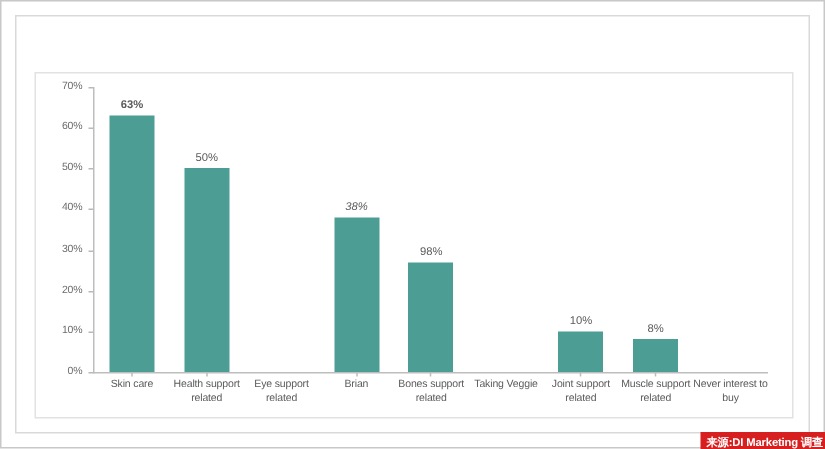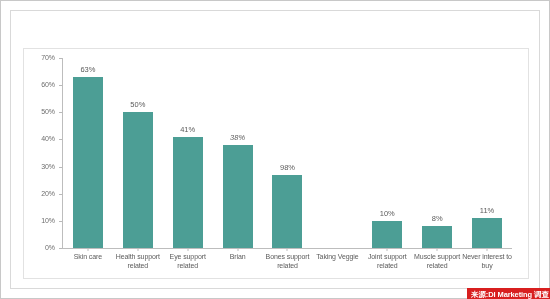--- a/index.html
+++ b/index.html
@@ -196,58 +196,48 @@
           <div class="y-tick-label" style="top: 108.571px;">30%</div>
           <div class="y-tick-label" style="top: 81.4286px;">40%</div>
           <div class="y-tick-label" style="top: 54.2857px;">50%</div>
           <div class="y-tick-label" style="top: 27.1429px;">60%</div>
           <div class="y-tick-label" style="top: 0px;">70%</div>
         </div>
       <div id="axis-vline"></div>
       <div id="axis-hline"></div>
 
       <div id="bars-layer">
-          <div class="bar-slot" style="left: 0px; width: 49.8889px;">
+          <div class="bar-slot" style="left: 0px; width: 49.8889px; font-weight: bold;">
             <div class="bar-rect" style="height: 171px; background: rgb(76, 158, 149);"></div>
             <div class="bar-value" style="bottom: 174px;">63%</div>
             <div class="x-tick-mark"></div>
           </div>
           <div class="bar-slot" style="left: 49.8889px; width: 49.8889px;">
             <div class="bar-rect" style="height: 135.714px; background: rgb(76, 158, 149);"></div>
             <div class="bar-value" style="bottom: 138.714px;">50%</div>
             <div class="x-tick-mark"></div>
           </div>
-          <div class="bar-slot" style="left: 99.7778px; width: 49.8889px;">
-            <div class="bar-rect" style="height: 111.286px; background: rgb(76, 158, 149);"></div>
-            <div class="bar-value" style="bottom: 114.286px;">41%</div>
-            <div class="x-tick-mark"></div>
-          </div>
           <div class="bar-slot" style="left: 149.667px; width: 49.8889px;">
             <div class="bar-rect" style="height: 103.143px; background: rgb(76, 158, 149);"></div>
             <div class="bar-value" style="bottom: 106.143px; font-style: italic;">38%</div>
             <div class="x-tick-mark"></div>
           </div>
           <div class="bar-slot" style="left: 199.556px; width: 49.8889px;">
             <div class="bar-rect" style="height: 73.2857px; background: rgb(76, 158, 149);"></div>
             <div class="bar-value" style="bottom: 76.2857px;">98%</div>
             <div class="x-tick-mark"></div>
           </div>
           <div class="bar-slot" style="left: 299.333px; width: 49.8889px;">
             <div class="bar-rect" style="height: 27.1429px; background: rgb(76, 158, 149);"></div>
             <div class="bar-value" style="bottom: 30.1429px;">10%</div>
             <div class="x-tick-mark"></div>
           </div>
           <div class="bar-slot" style="left: 349.222px; width: 49.8889px;">
             <div class="bar-rect" style="height: 21.7143px; background: rgb(76, 158, 149);"></div>
             <div class="bar-value" style="bottom: 24.7143px;">8%</div>
-            <div class="x-tick-mark"></div>
-          </div>
-          <div class="bar-slot" style="left: 399.111px; width: 49.8889px;">
-            <div class="bar-rect" style="height: 29.8571px; background: rgb(76, 158, 149);"></div>
-            <div class="bar-value" style="bottom: 32.8571px;">11%</div>
             <div class="x-tick-mark"></div>
           </div>
         </div>
 
       <div id="x-labels">
           <div class="x-label" style="left: 0px; width: 49.8889px;">Skin care</div>
           <div class="x-label" style="left: 49.8889px; width: 49.8889px;">Health support related</div>
           <div class="x-label" style="left: 99.7778px; width: 49.8889px;">Eye support related</div>
           <div class="x-label" style="left: 149.667px; width: 49.8889px;">Brian</div>
           <div class="x-label" style="left: 199.556px; width: 49.8889px;">Bones support related</div>

